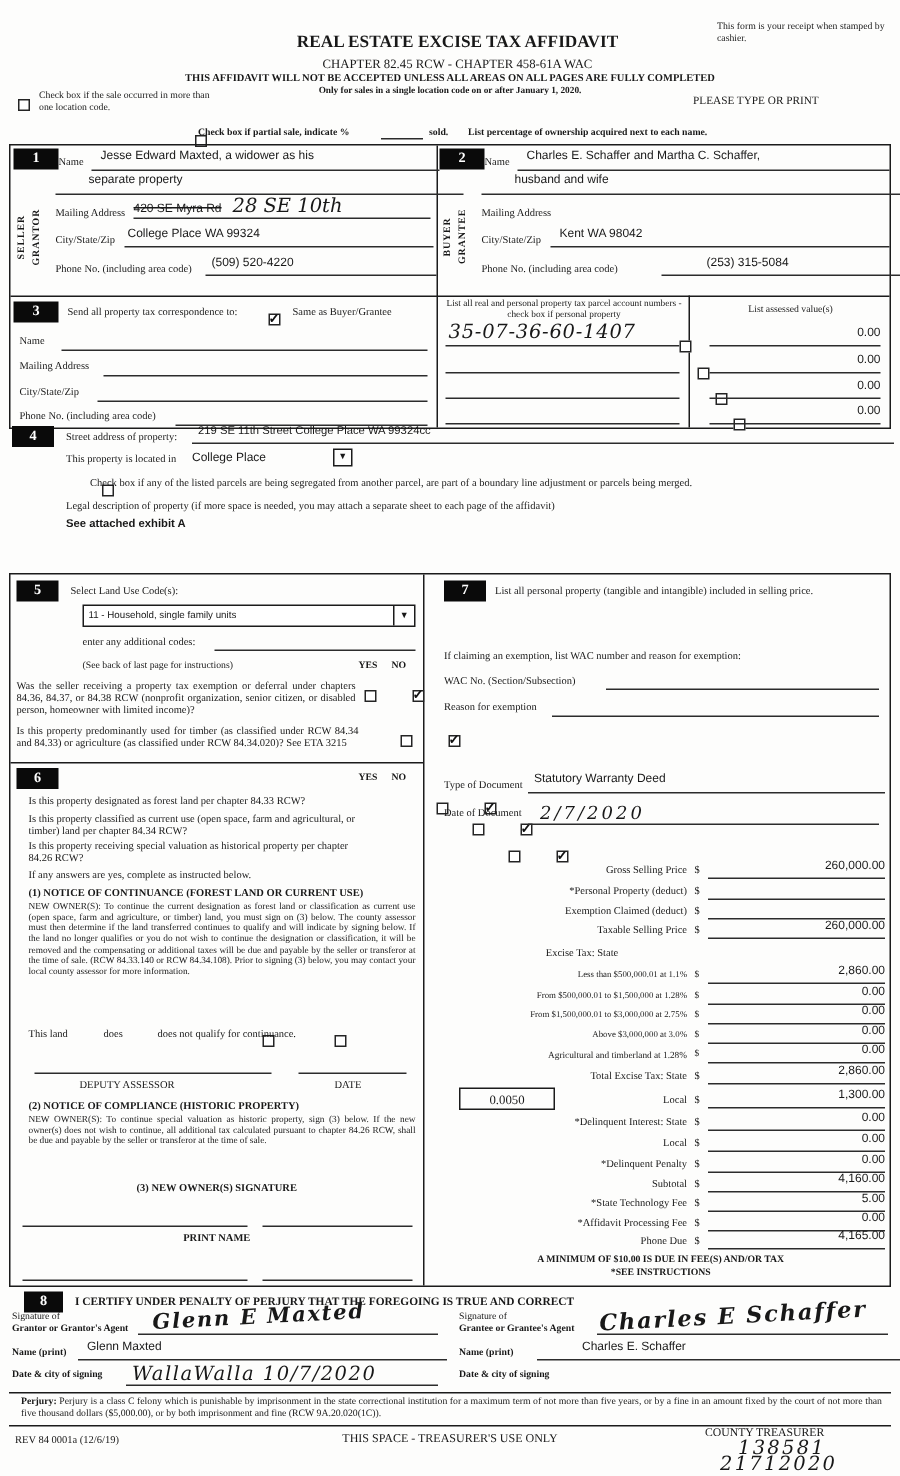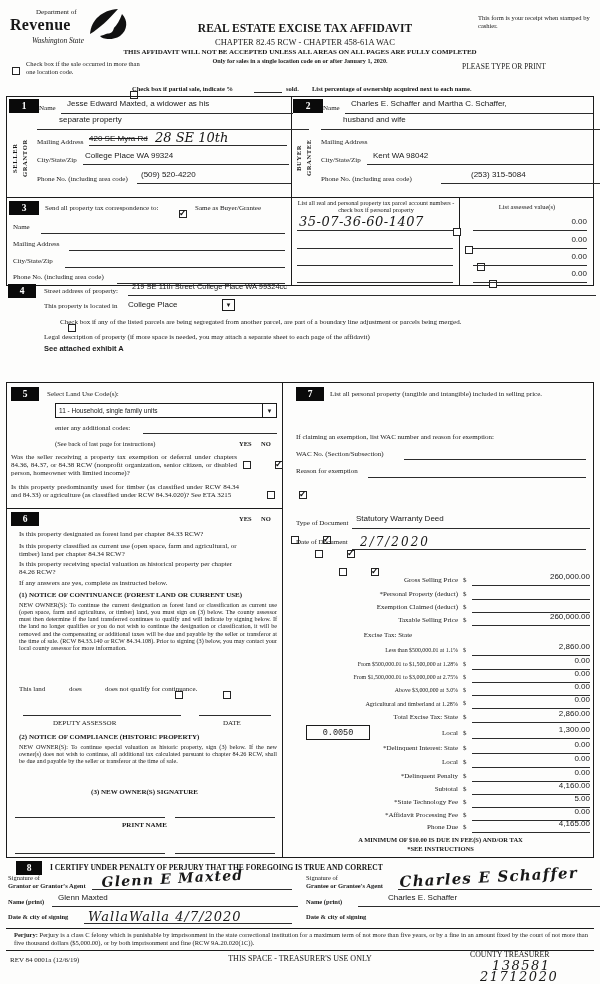--- a/index.html
+++ b/index.html
@@ -34,30 +34,20 @@
            justify-content:center;font-size:6px}
   .vline{border-left:1.2px solid #1b1b1b}
   .hline{border-top:1.2px solid #1b1b1b}
 </style>
 </head>
 <body>
 
 <div class="page">
 
   
-  <div class="abs" style="left:8px;top:6px;width:150px;height:50px">
-    <span class="abs sm" style="left:28px;top:2px;font-size:7px">Department of</span>
-    <span class="abs b" style="left:2px;top:10px;font-size:16px;letter-spacing:.3px">Revenue</span>
-    <span class="abs" style="left:24px;top:30px;font-size:7.5px;font-style:italic">Washington State</span>
-    <svg class="abs" style="left:80px;top:2px" width="42" height="34" viewBox="0 0 42 34">
-      <path d="M30 1 C14 2 3 12 2 26 C12 20 20 12 30 1 Z" fill="#111"></path>
-      <path d="M34 6 C40 12 40 22 32 28 C24 33 14 31 12 28 C22 26 30 18 34 6 Z" fill="#111"></path>
-      <path d="M22 14 C26 16 27 21 24 24 C20 27 15 25 14 22 C18 21 20 18 22 14 Z" fill="#fdfdfc"></path>
-    </svg>
-  </div>
 
   <div class="abs b ctr" style="left:160px;top:22px;width:290px;font-size:11.5px">REAL ESTATE EXCISE TAX AFFIDAVIT</div>
   <div class="abs ctr" style="left:160px;top:37px;width:290px;font-size:8.5px">CHAPTER 82.45 RCW - CHAPTER 458-61A WAC</div>
   <div class="abs b ctr" style="left:30px;top:48px;width:540px;font-size:7px">THIS AFFIDAVIT WILL NOT BE ACCEPTED UNLESS ALL AREAS ON ALL PAGES ARE FULLY COMPLETED</div>
   <div class="abs b ctr" style="left:120px;top:57px;width:360px;font-size:6.2px">Only for sales in a single location code on or after January 1, 2020.</div>
 
   <div class="abs sm" style="left:478px;top:14px;width:112px">This form is your receipt when stamped by cashier.</div>
   <div class="abs" style="left:462px;top:62px;font-size:7.5px">PLEASE TYPE OR PRINT</div>
 
   <span class="abs cb" style="left:12px;top:61px"></span>
@@ -283,21 +273,21 @@
       <div class="abs line val rt" style="left:184px;top:300px;width:118px;height:12px">0.00</div>
 
       <span class="abs xs rt" style="left:0;top:317px;width:170px">Agricultural and timberland at 1.28%</span>
       <span class="abs xs" style="left:175px;top:316px">$</span>
       <div class="abs line val rt" style="left:184px;top:313px;width:118px;height:12px">0.00</div>
 
       <span class="abs lbl rt" style="left:0;top:330px;width:170px">Total Excise Tax: State</span>
       <span class="abs lbl" style="left:175px;top:330px">$</span>
       <div class="abs line val rt" style="left:184px;top:327px;width:118px;height:12px">2,860.00</div>
 
-      <div class="abs box ctr" style="left:18px;top:342px;width:64px;height:15px;font-size:8.5px;line-height:14px;border-width:1.6px;font-family:Liberation Mono, monospace">0.0050</div>
+      <div class="abs box ctr" style="left:18px;top:342px;width:64px;height:15px;font-size:8.5px;line-height:14px;border-width:1.6px;font-family:Liberation Serif, serif">0.0050</div>
       <span class="abs lbl rt" style="left:80px;top:346px;width:90px">Local</span>
       <span class="abs lbl" style="left:175px;top:346px">$</span>
       <div class="abs line val rt" style="left:184px;top:343px;width:118px;height:12px">1,300.00</div>
 
       <span class="abs lbl rt" style="left:0;top:361px;width:170px">*Delinquent Interest: State</span>
       <span class="abs lbl" style="left:175px;top:361px">$</span>
       <div class="abs line val rt" style="left:184px;top:358px;width:118px;height:12px">0.00</div>
 
       <span class="abs lbl rt" style="left:0;top:375px;width:170px">Local</span>
       <span class="abs lbl" style="left:175px;top:375px">$</span>
@@ -334,21 +324,21 @@
 
   <div class="abs sm" style="left:8px;top:874px">Signature of</div>
   <div class="abs sm b" style="left:8px;top:882px">Grantor or Grantor's Agent</div>
   <div class="abs line" style="left:92px;top:872px;width:200px;height:17px">
     <span class="script" style="position:absolute;left:10px;bottom:-1px;font-size:14px">Glenn E Maxted</span>
   </div>
   <span class="abs sm b" style="left:8px;top:898px">Name (print)</span>
   <div class="abs line val" style="left:52px;top:894px;width:240px;height:12px;padding-left:6px">Glenn Maxted</div>
   <span class="abs sm b" style="left:8px;top:913px">Date &amp; city of signing</span>
   <div class="abs line" style="left:84px;top:906px;width:208px;height:17px">
-    <span class="hand" style="position:absolute;left:4px;bottom:-1px;font-size:13px;letter-spacing:1px">WallaWalla 4/7/2020</span>
+    <span class="hand" style="position:absolute;left:4px;bottom:-1px;font-size:13px;letter-spacing:1px">WallaWalla 10/7/2020</span>
   </div>
 
   <div class="abs sm" style="left:306px;top:874px">Signature of</div>
   <div class="abs sm b" style="left:306px;top:882px">Grantee or Grantee's Agent</div>
   <div class="abs line" style="left:398px;top:868px;width:194px;height:21px">
     <span class="script" style="position:absolute;left:2px;bottom:-2px;font-size:15px">Charles E Schaffer</span>
   </div>
   <span class="abs sm b" style="left:306px;top:898px">Name (print)</span>
   <div class="abs line val" style="left:358px;top:894px;width:234px;height:12px;padding-left:30px">Charles E. Schaffer</div>
   <span class="abs sm b" style="left:306px;top:913px">Date &amp; city of signing</span>

